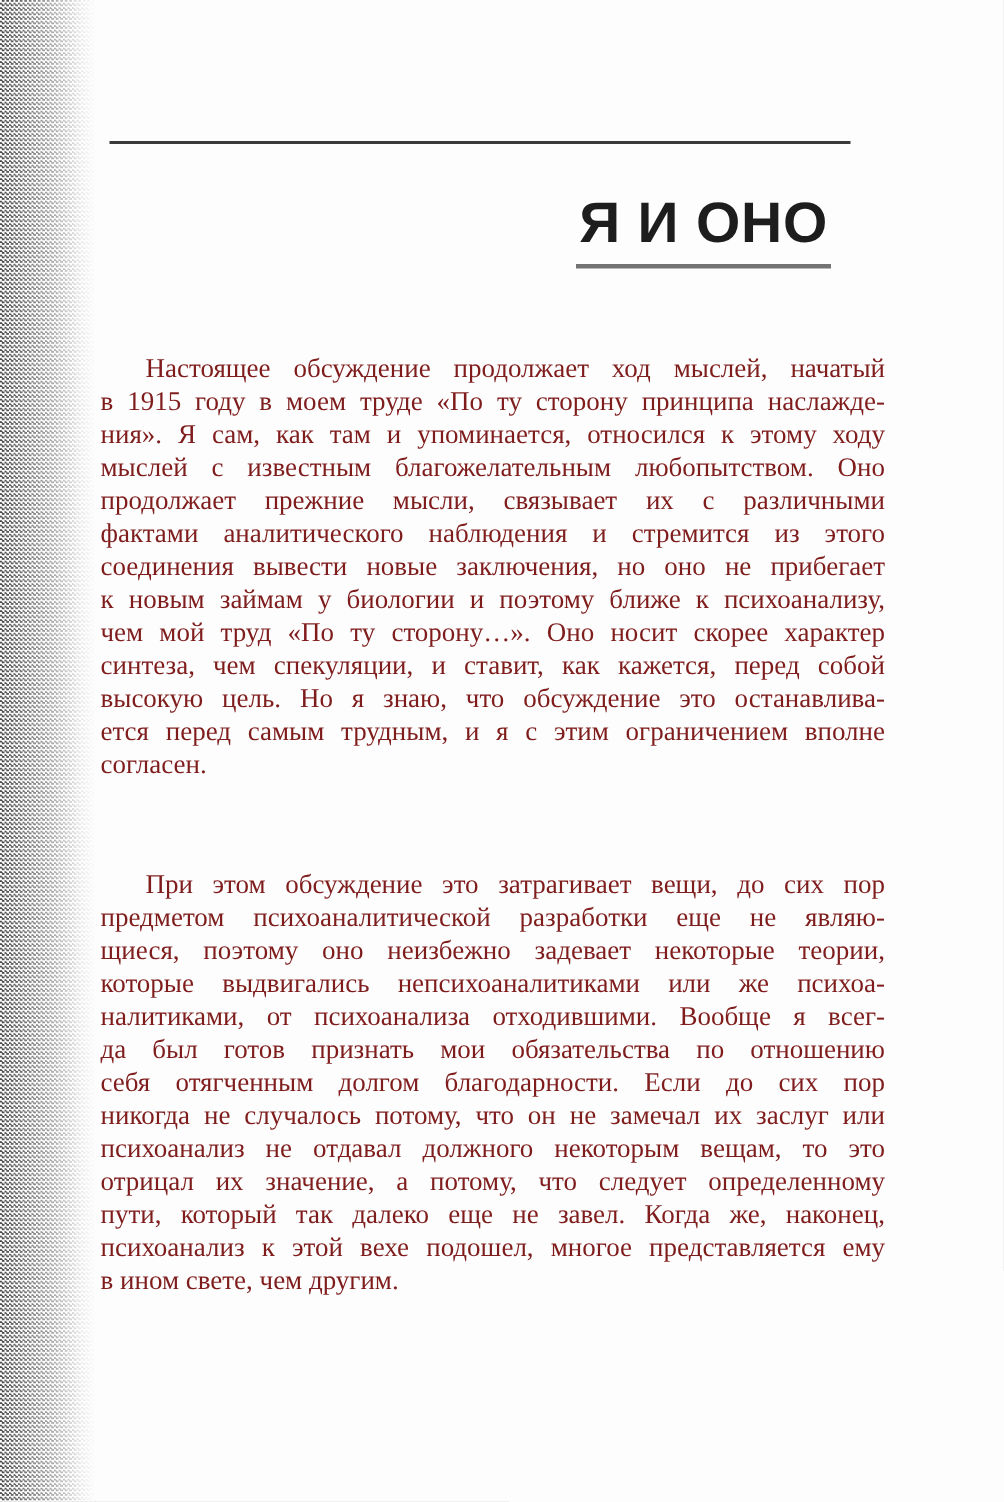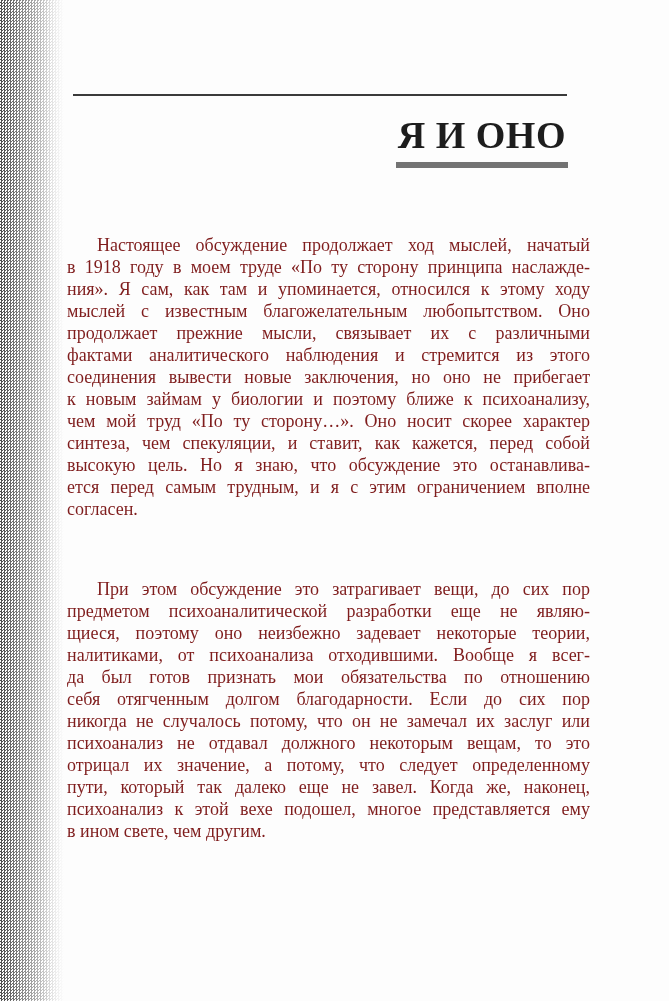--- a/index.html
+++ b/index.html
@@ -40,28 +40,28 @@
     background: #3a3a3a;
   }
   .title-block {
     position: absolute;
     top: 116px;
     right: 101px;
     text-align: right;
   }
   .chapter-title {
     display: inline-block;
-    margin: 0;
-    font-family: Liberation Serif, serif;
+    margin: 14px;
+    font-family: Liberation Sans, sans-serif;
     font-weight: 700;
     font-size: 38px;
     line-height: 38px;
     letter-spacing: 0.5px;
     color: #1d1d1d;
-    border-bottom: 6px solid #737373;
+    border-bottom: 3px solid #737373;
     padding: 0 2px 8px 2px;
   }
   .body-text {
     position: absolute;
     left: 67px;
     top: 234px;
     width: 523px;
     font-size: 18px;
     line-height: 22px;
     color: #7f1d1d;
@@ -96,38 +96,39 @@
   <div class="top-rule"></div>
 
   <div class="title-block">
     <h1 class="chapter-title">Я И ОНО</h1>
   </div>
 
   <div class="body-text">
 
     <p class="para">
       <span class="line indent">Настоящее обсуждение продолжает ход мыслей, начатый</span>
-      <span class="line">в 1918 году в моем труде «По ту сторону принципа наслажде-</span>
+      <span class="line">в 1915 году в моем труде «По ту сторону принципа наслажде-</span>
       <span class="line">ния». Я сам, как там и упоминается, относился к этому ходу</span>
       <span class="line">мыслей с известным благожелательным любопытством. Оно</span>
       <span class="line">продолжает прежние мысли, связывает их с различными</span>
       <span class="line">фактами аналитического наблюдения и стремится из этого</span>
       <span class="line">соединения вывести новые заключения, но оно не прибегает</span>
       <span class="line">к новым займам у биологии и поэтому ближе к психоанализу,</span>
       <span class="line">чем мой труд «По ту сторону…». Оно носит скорее характер</span>
       <span class="line">синтеза, чем спекуляции, и ставит, как кажется, перед собой</span>
       <span class="line">высокую цель. Но я знаю, что обсуждение это останавлива-</span>
       <span class="line">ется перед самым трудным, и я с этим ограничением вполне</span>
       <span class="line last">согласен.</span>
     </p>
 
     <p class="para">
       <span class="line indent">При этом обсуждение это затрагивает вещи, до сих пор</span>
       <span class="line">предметом психоаналитической разработки еще не являю-</span>
       <span class="line">щиеся, поэтому оно неизбежно задевает некоторые теории,</span>
+      <span class="line">которые выдвигались непсихоаналитиками или же психоа-</span>
       <span class="line">налитиками, от психоанализа отходившими. Вообще я всег-</span>
       <span class="line">да был готов признать мои обязательства по отношению</span>
       <span class="line">себя отягченным долгом благодарности. Если до сих пор</span>
       <span class="line">никогда не случалось потому, что он не замечал их заслуг или</span>
       <span class="line">психоанализ не отдавал должного некоторым вещам, то это</span>
       <span class="line">отрицал их значение, а потому, что следует определенному</span>
       <span class="line">пути, который так далеко еще не завел. Когда же, наконец,</span>
       <span class="line">психоанализ к этой вехе подошел, многое представляется ему</span>
       <span class="line last">в ином свете, чем другим.</span>
     </p>

